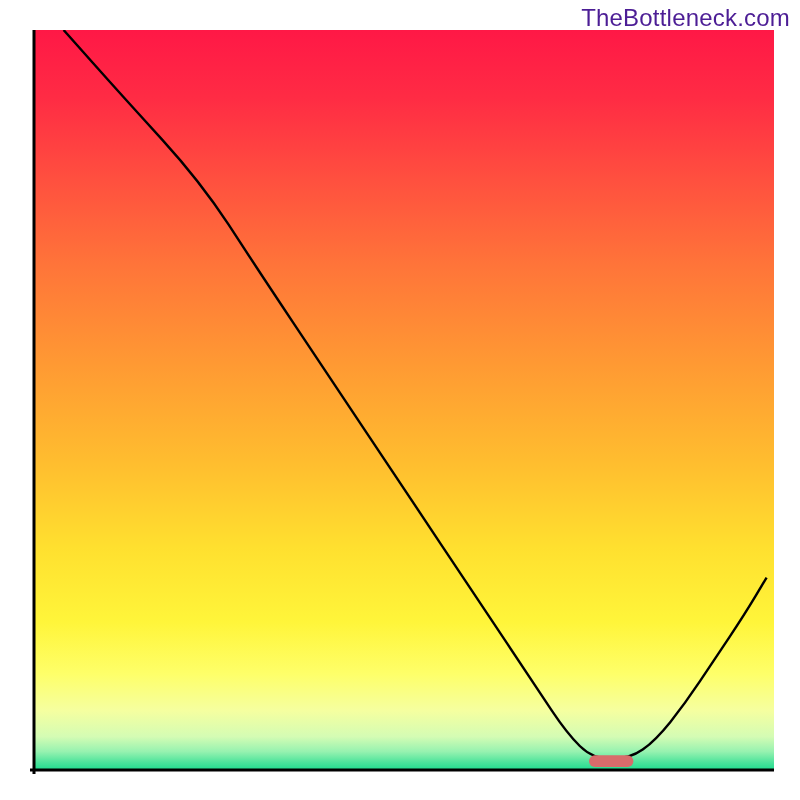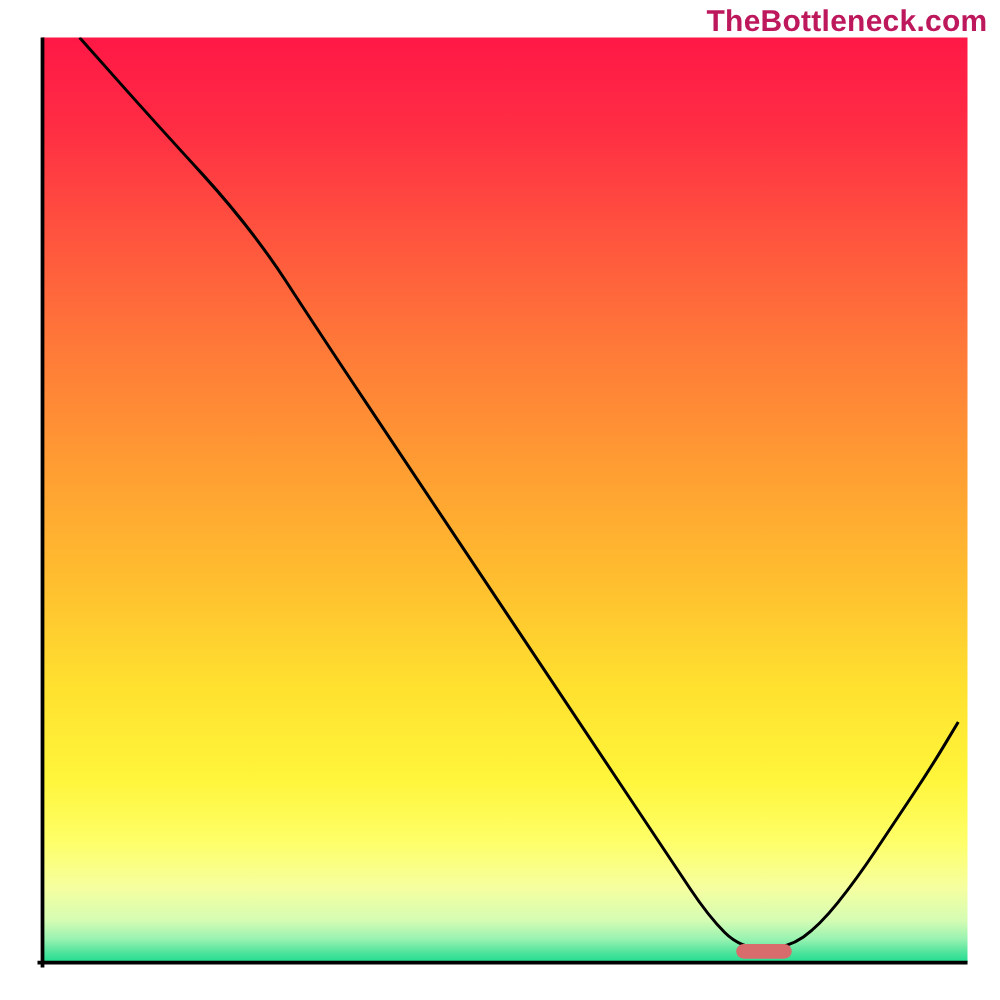--- a/index.html
+++ b/index.html
@@ -13,22 +13,22 @@
   .canvas {
     position: relative;
     width: 800px;
     height: 800px;
   }
   .watermark {
     position: absolute;
     top: 4px;
     right: 10px;
     font-size: 24px;
-    font-weight: bold;
-    color: #be185d;
+    font-weight: normal;
+    color: #4c1d95;
     letter-spacing: 0.2px;
   }
   svg.plot {
     position: absolute;
     left: 0;
     top: 0;
   }
 </style>
 </head>
 <body>

